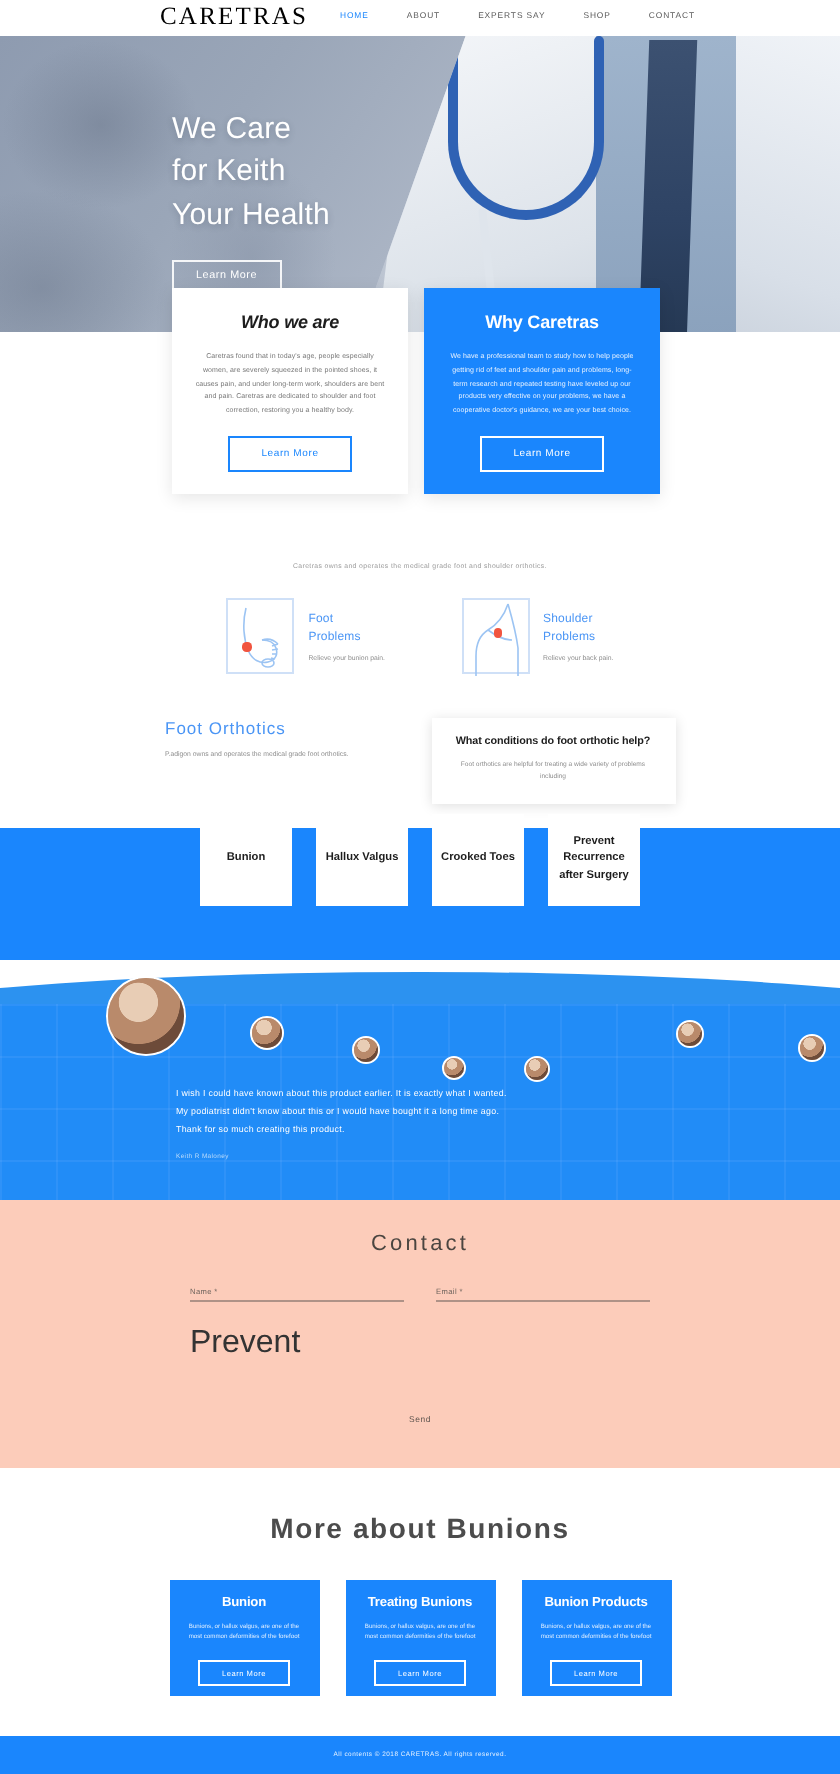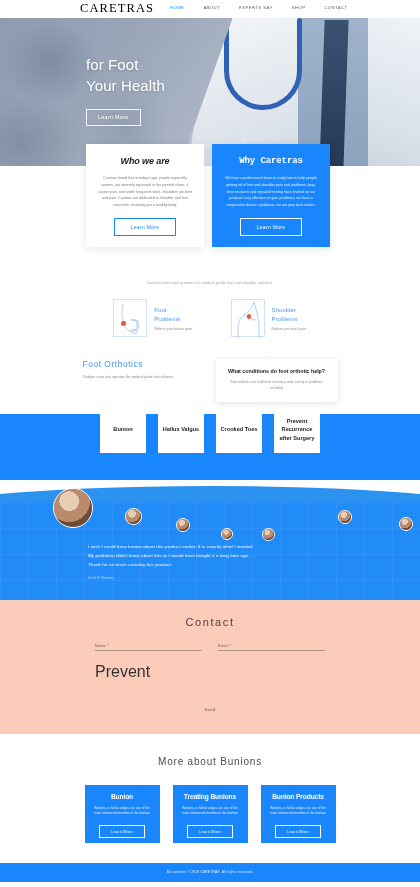--- a/index.html
+++ b/index.html
@@ -168,21 +168,21 @@
     background: #1a86fd;
     box-shadow: 0 2px 8px rgba(0,0,0,.10);
   }
   .card-title {
     font-size: 9px;
     font-weight: 700;
     letter-spacing: -.1px;
     margin-bottom: 9px;
   }
   .card-white .card-title { color: #1d1d1d; font-style: italic; }
-  .card-blue .card-title { color: #fff; font-family: Liberation Mono, monospace; }
+  .card-blue .card-title { color: #fff; }
   .card-body {
     font-size: 3.5px;
     line-height: 1.95;
     letter-spacing: .05px;
   }
   .card-white .card-body { color: #777; }
   .card-blue .card-body { color: #eaf3ff; }
   .card-btn {
     margin: 0 auto;
     margin-top: 9px;
@@ -411,24 +411,24 @@
     letter-spacing: .3px;
     background: transparent;
     border: none;
     cursor: pointer;
     font-family: inherit;
   }
 
   
   .more { padding: 22px 0 20px; text-align: center; background: #fff; }
   .more-h {
-    font-size: 10px;
+    font-size: 14px;
     color: #4c4c4c;
     letter-spacing: .8px;
-    font-weight: 400;
+    font-weight: 700;
   }
   .more-row {
     margin-top: 18px;
     display: flex;
     justify-content: center;
     gap: 13px;
   }
   .mcard {
     width: 75px; height: 58px;
     background: #1a86fd;
@@ -499,21 +499,22 @@
       <div class="shirt"></div>
       <div class="tie"></div>
       <div class="stetho-ear-l"></div>
       <div class="stetho-ear-r"></div>
       <div class="stetho-tube"></div>
       <div class="stetho-cord"></div>
       <div class="stetho-bell"></div>
     </div>
     <div class="hero-copy">
       <div class="hero-title">
-        <div>for Foot</div>
+        <div>We Care</div>
+        <div>for Keith</div>
         <div>Your Health</div>
       </div>
       <div class="hero-btn">Learn More</div>
     </div>
   </div>
 
   <div class="cards-wrap">
     <div class="card card-white">
       <div class="card-title">Who we are</div>
       <div class="card-body">Caretras found that in today's age, people especially women, are severely squeezed in the pointed shoes, it causes pain, and under long-term work, shoulders are bent and pain. Caretras are dedicated to shoulder and foot correction, restoring you a healthy body.</div>

